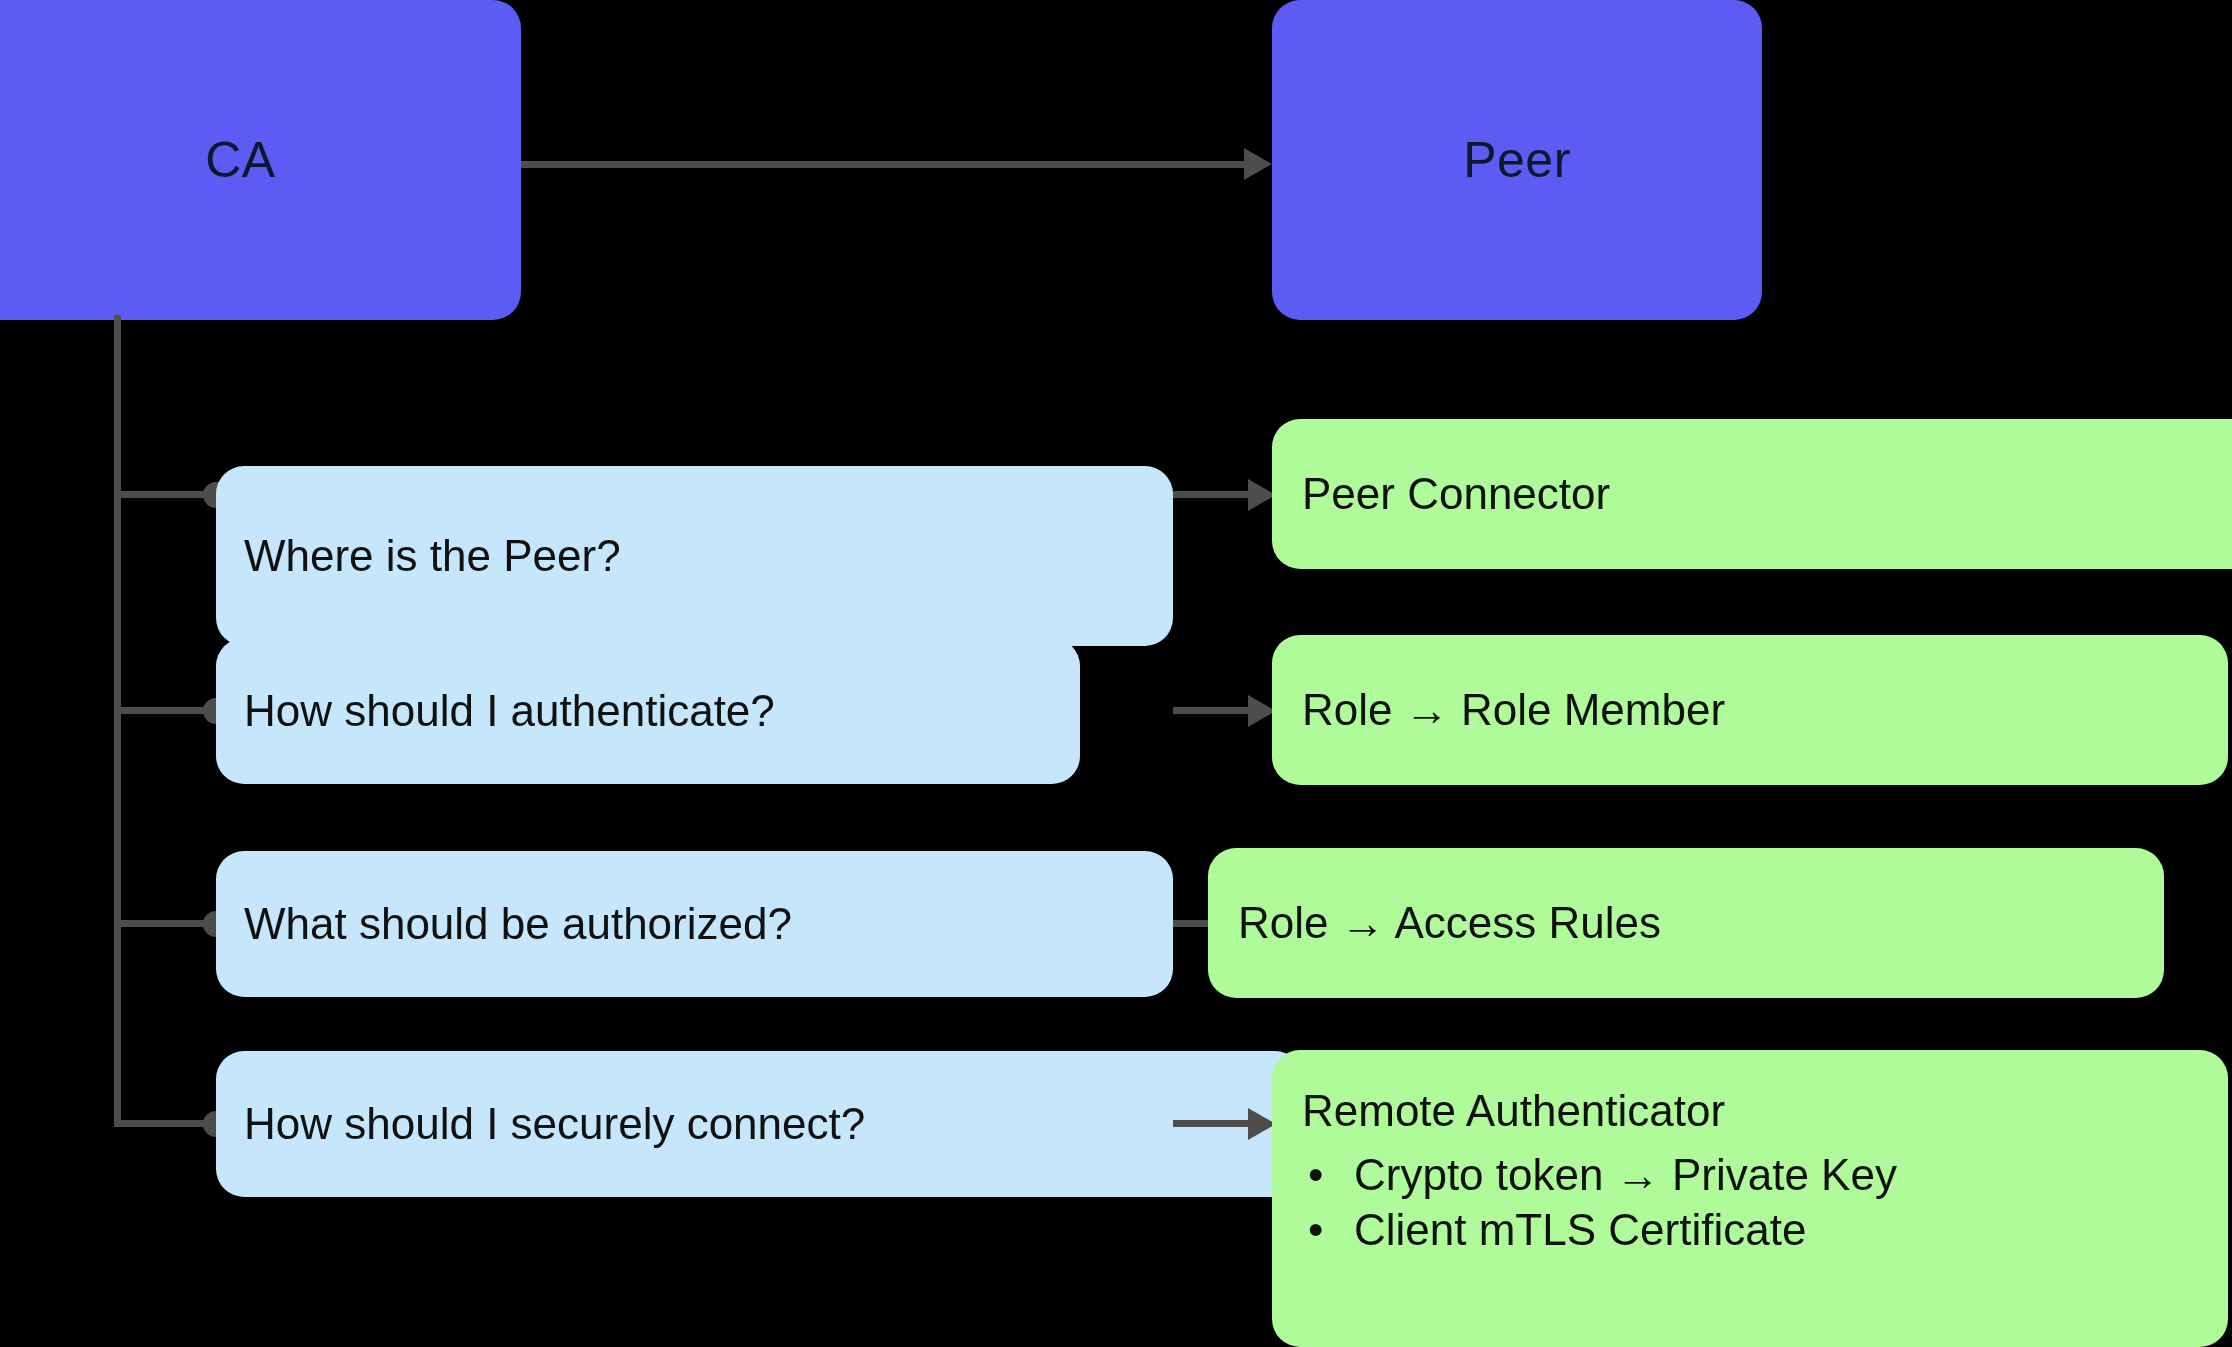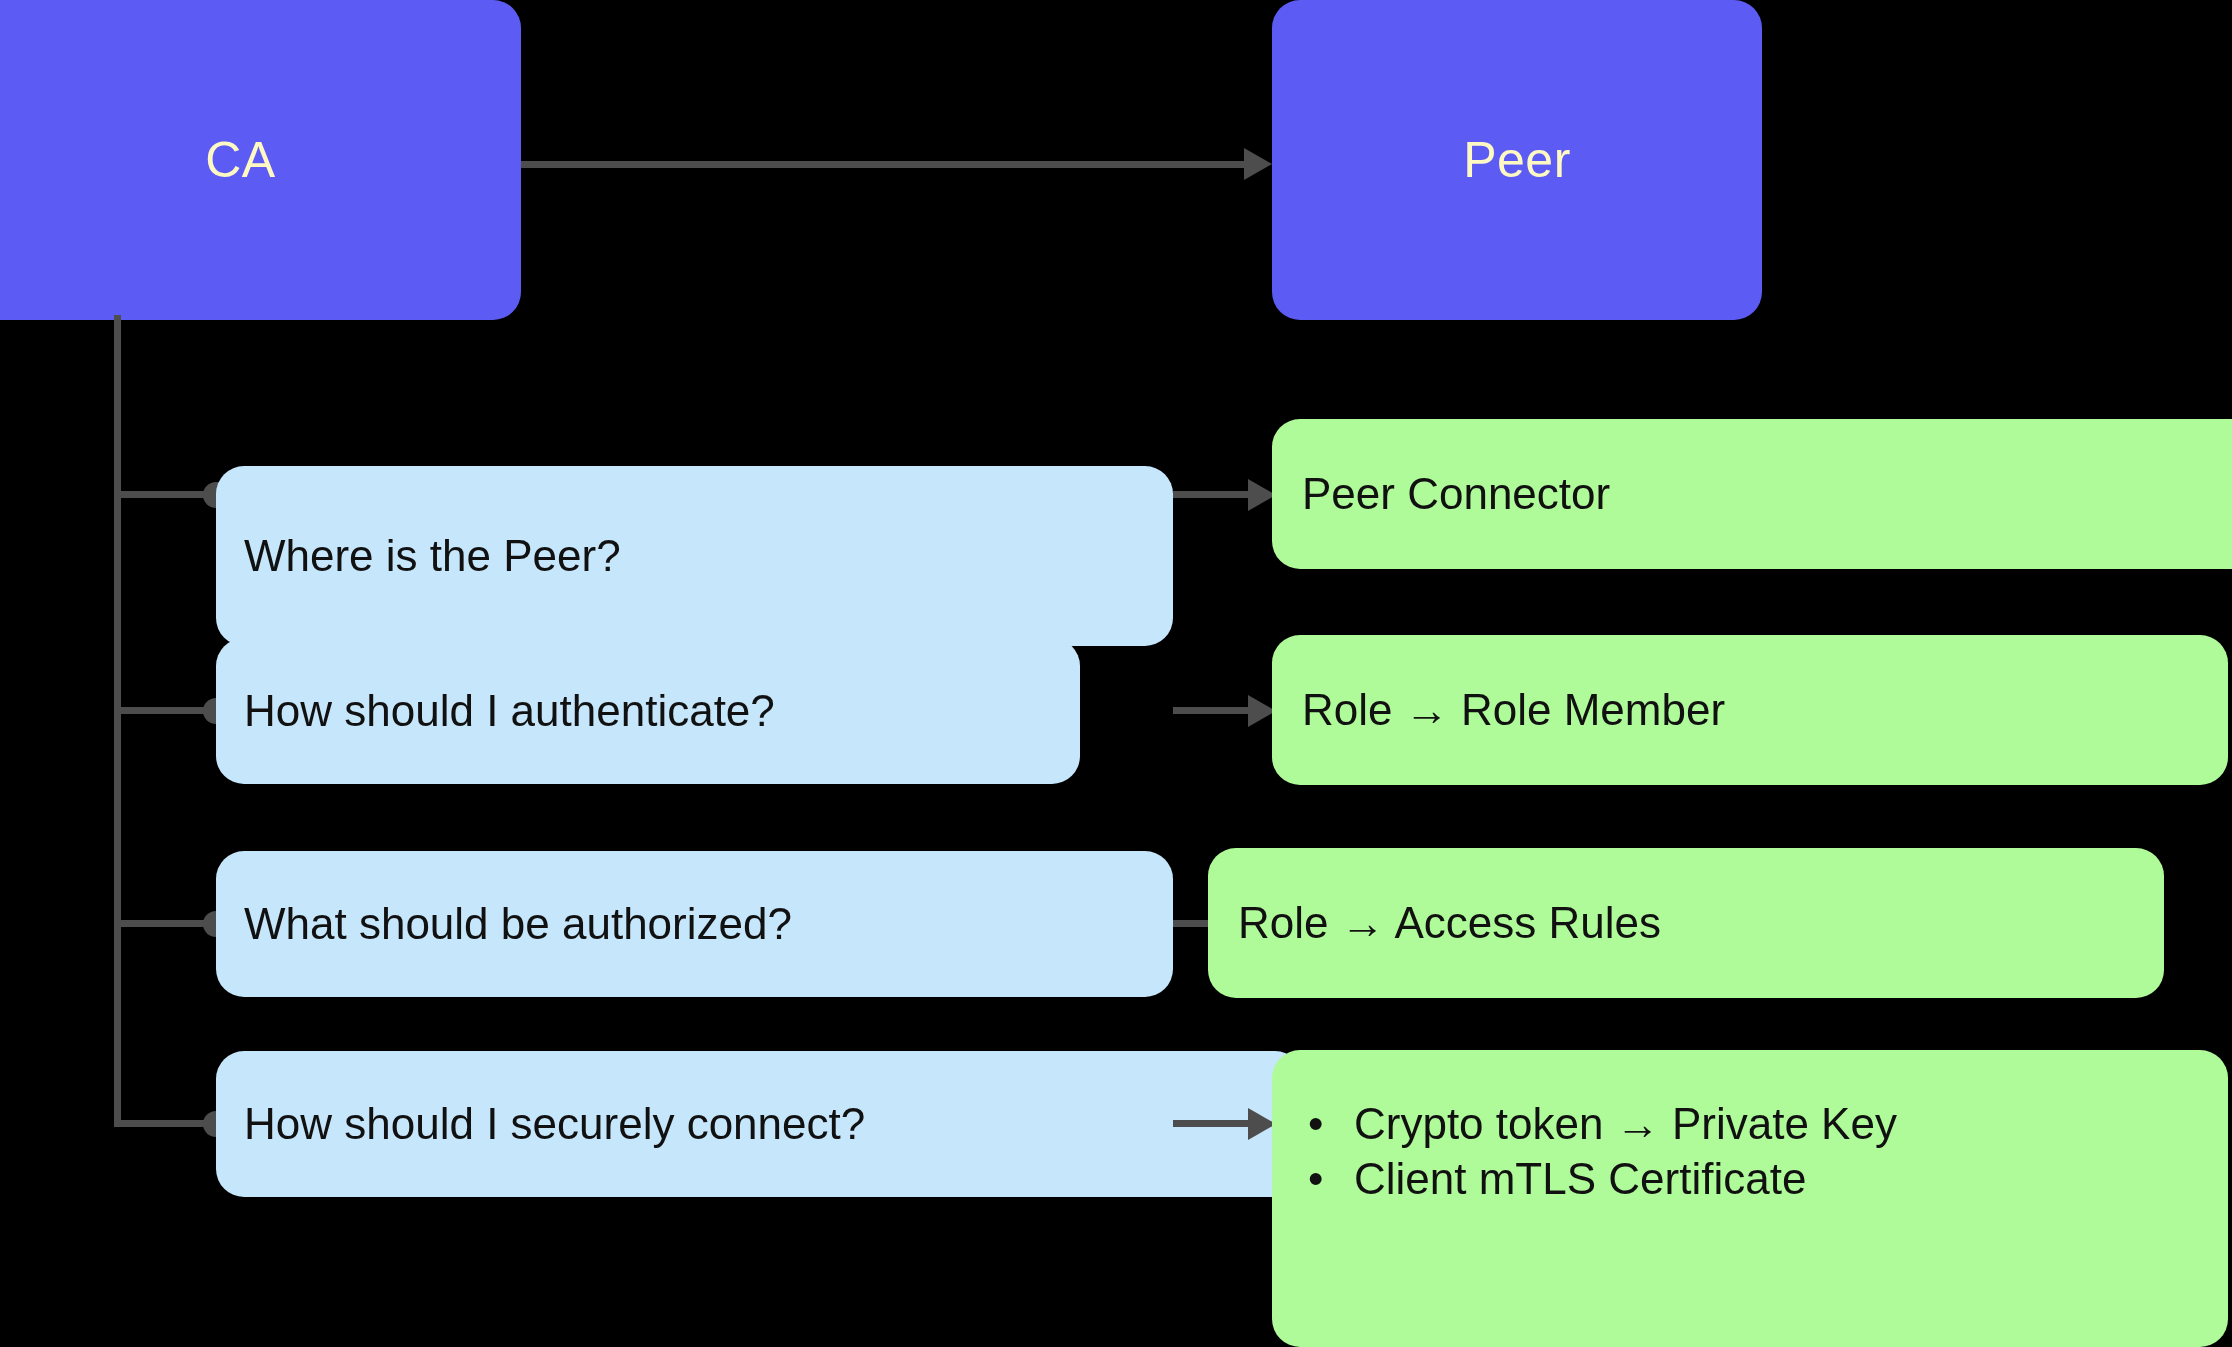--- a/index.html
+++ b/index.html
@@ -23,21 +23,21 @@
     box-sizing: border-box;
     border-radius: 28px;
     display: flex;
     align-items: center;
   }
   .node-actor {
     background: #5C5CF5;
     justify-content: center;
   }
   .node-actor .node-label {
-    color: #fef9c3;
+    color: #0f172a;
     font-size: 50px;
     line-height: 1.1;
     letter-spacing: 0.5px;
   }
   .node-question {
     background: #C6E6FB;
     justify-content: flex-start;
     padding-left: 28px;
   }
   .node-question .node-label {
@@ -162,20 +162,21 @@
   <div class="edge-dot" style="left:203px; top:1111px;"></div>
 
   <div class="node node-question" style="left:216px; top:1051px; width:1087px; height:146px;">
     <span class="node-label">How should I securely connect?</span>
   </div>
 
   <div class="edge-line edge-h" style="left:1173px; top:1120px; width:78px;"></div>
   <div class="edge-arrowhead" style="left:1248px; top:1108px;"></div>
 
   <div class="node node-answer" style="left:1272px; top:1050px; width:956px; height:297px; padding-top:36px;">
+    <span class="node-label">Remote Authenticator</span>
     <ul class="answer-bullets">
       <li>
         <span class="bullet-dot">•</span>
         <span>Crypto token → Private Key</span>
       </li>
       <li>
         <span class="bullet-dot">•</span>
         <span>Client mTLS Certificate</span>
       </li>
     </ul>

